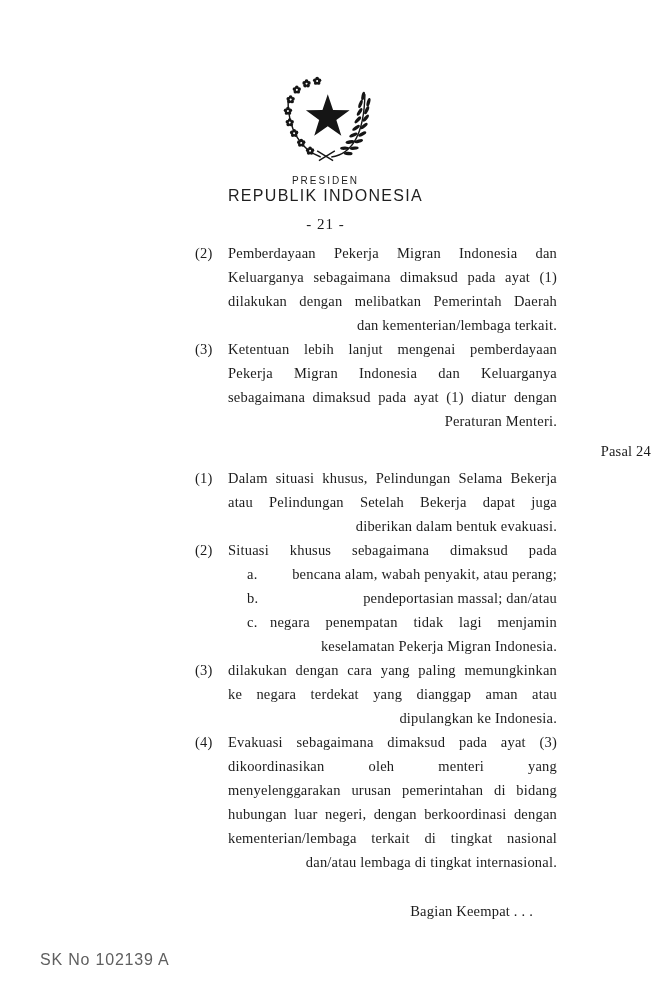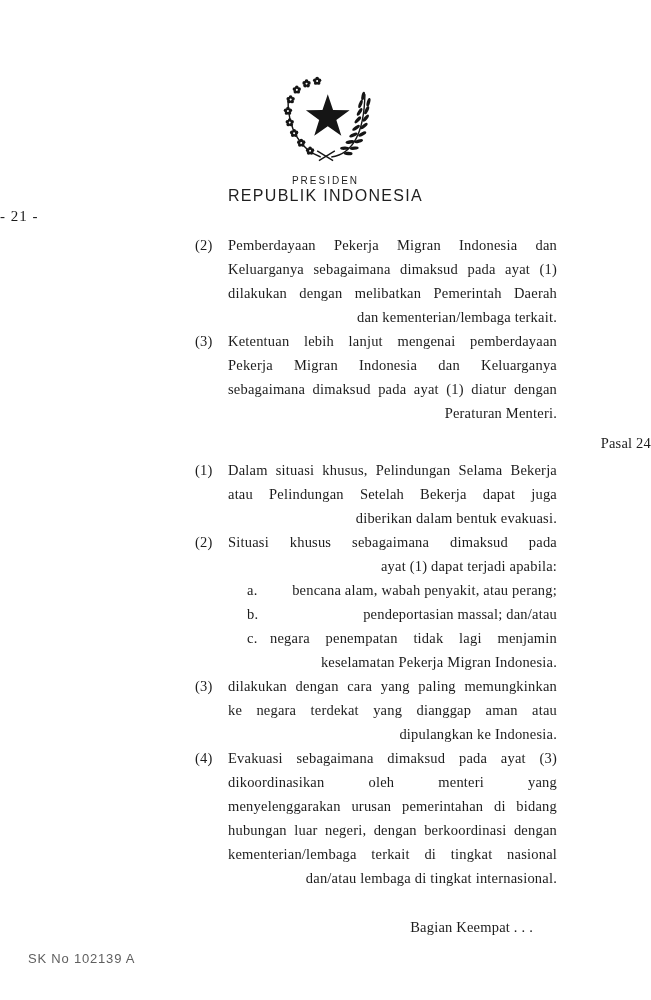--- a/index.html
+++ b/index.html
@@ -23,21 +23,21 @@
     margin-top:9px;text-align:center;
     font-family:"Liberation Sans","DejaVu Sans",sans-serif;
     font-size:10px;line-height:12px;letter-spacing:2px;color:#1f1f1f;
   }
   .hdr2{
     margin-top:2px;text-align:center;
     font-family:"Liberation Sans","DejaVu Sans",sans-serif;
     font-size:16px;line-height:13px;letter-spacing:1.3px;color:#1f1f1f;
   }
   .pageno{
-    margin-top:6px;text-align:left;
+    margin-top:14px;text-align:center;
     font-size:15px;line-height:17px;letter-spacing:1px;font-family:Liberation Serif, serif;
   }
   
   .doc-body{
     margin:8px 94px 0 195px; 
     font-size:14.5px;letter-spacing:0.2px;color:#1c1c1c;
   }
   .clause{display:flex;align-items:flex-start;}
   .clause-num{width:33px;flex:0 0 33px;line-height:24px;}
   .clause-body{flex:1;min-width:0;}
@@ -46,23 +46,23 @@
   .subitem{display:flex;margin-left:19px;}
   .sub-letter{width:23px;flex:0 0 23px;line-height:24px;}
   .sub-body{flex:1;min-width:0;}
   .pasal-heading{
     margin:6px -94px 3px -195px; 
     text-align:right;line-height:24px;font-size:14.5px;
   }
   
   .continuation{margin-top:25px;margin-right:24px;text-align:right;line-height:24px;}
   .sk-number{
-    position:absolute;left:28px;top:951px;
+    position:absolute;left:40px;top:951px;
     font-family:"Liberation Sans","DejaVu Sans",sans-serif;
-    font-size:13px;letter-spacing:0.8px;color:var(--sk);
+    font-size:16px;letter-spacing:0.8px;color:var(--sk);
   }
 </style>
 </head>
 <body>
 
 <div class="page">
 
   <svg class="emblem" viewBox="0 0 104 100" aria-hidden="true">
     <g fill="#151515" stroke="none">
       <path d="M54 22 L60 39.8 L78.7 40 L63.7 51.2 L69.3 69 L54 58.2 L38.7 69 L44.3 51.2 L29.3 40 L48 39.8 Z"></path>
@@ -202,21 +202,20 @@
         <div class="clause-body">
           <div class="line just">Dalam situasi khusus, Pelindungan Selama Bekerja</div>
           <div class="line just">atau Pelindungan Setelah Bekerja dapat juga</div>
           <div class="line">diberikan dalam bentuk evakuasi.</div>
         </div>
       </div>
       <div class="clause">
         <div class="clause-num">(2)</div>
         <div class="clause-body">
           <div class="line just">Situasi khusus sebagaimana dimaksud pada</div>
-          <div class="line">ayat (1) dapat terjadi apabila:</div>
           <div class="subitem">
             <div class="sub-letter">a.</div>
             <div class="sub-body">
               <div class="line">bencana alam, wabah penyakit, atau perang;</div>
             </div>
           </div>
           <div class="subitem">
             <div class="sub-letter">b.</div>
             <div class="sub-body">
               <div class="line">pendeportasian massal; dan/atau</div>

